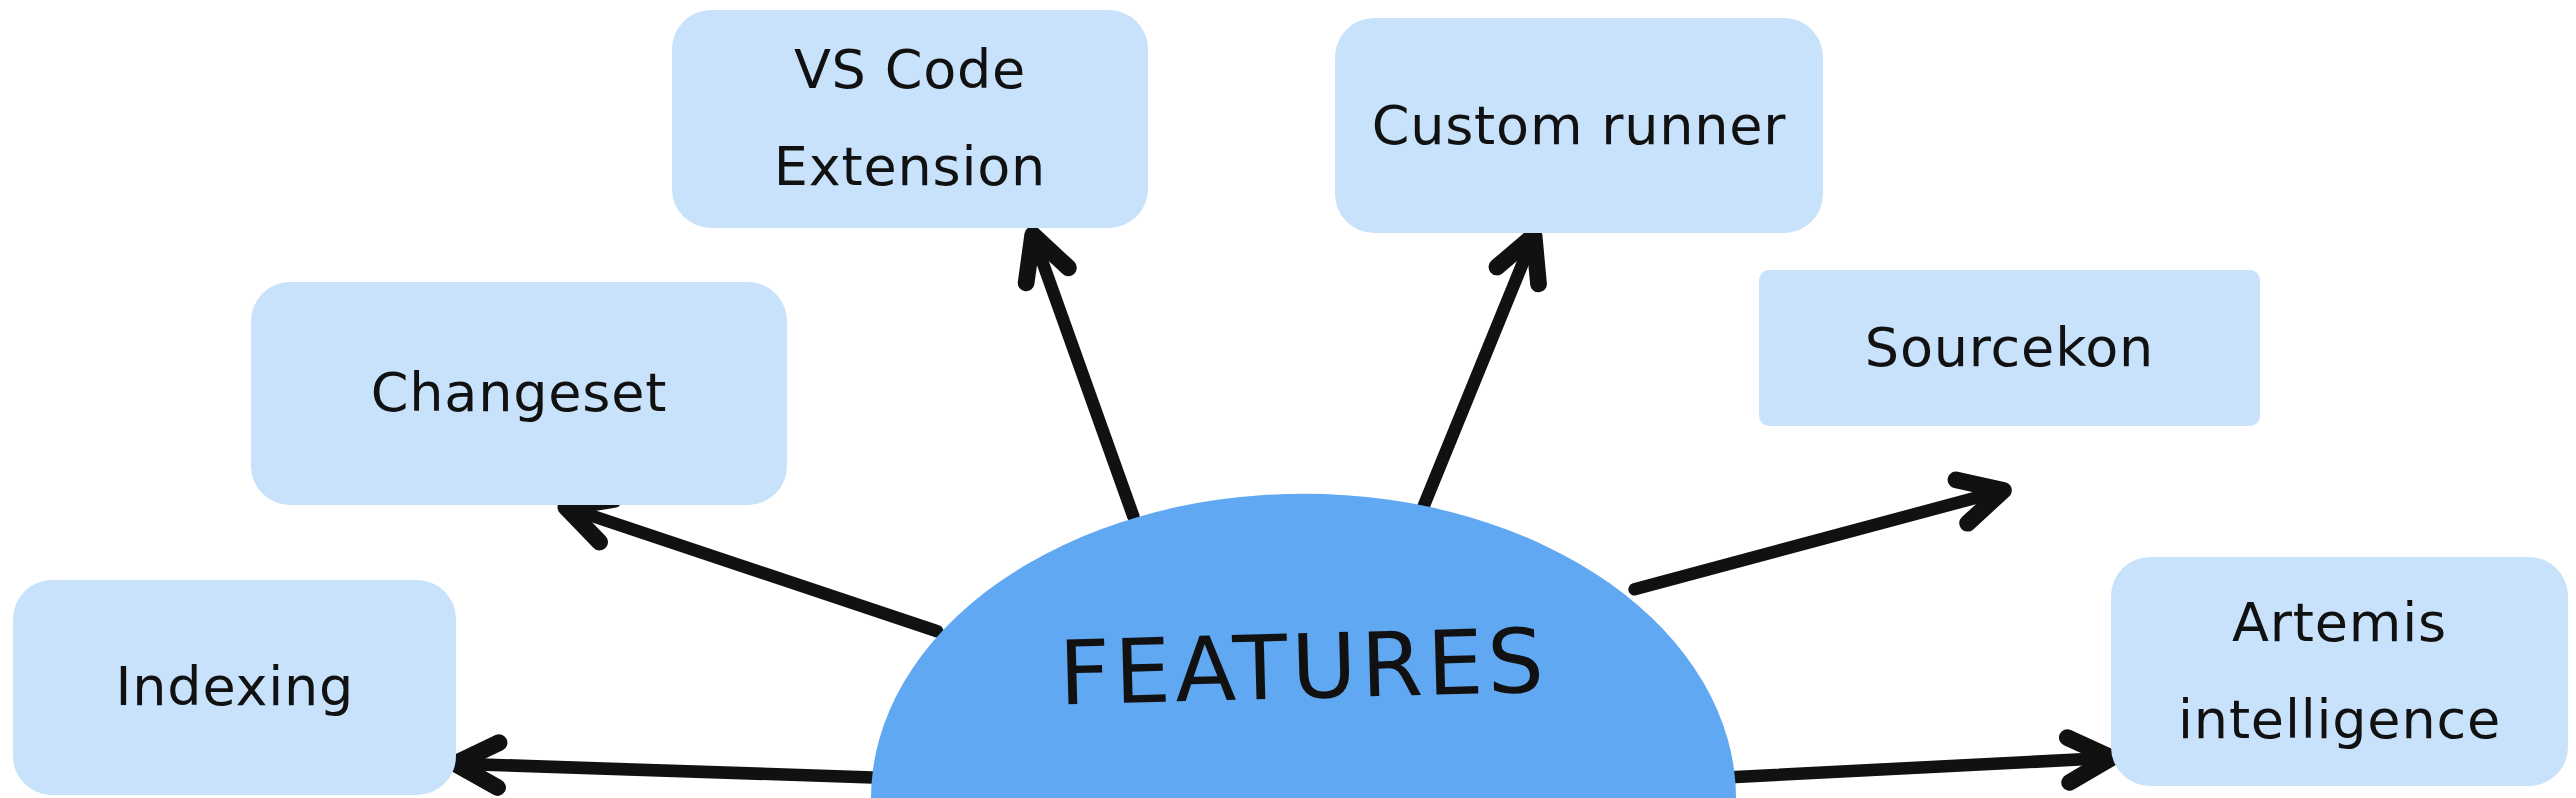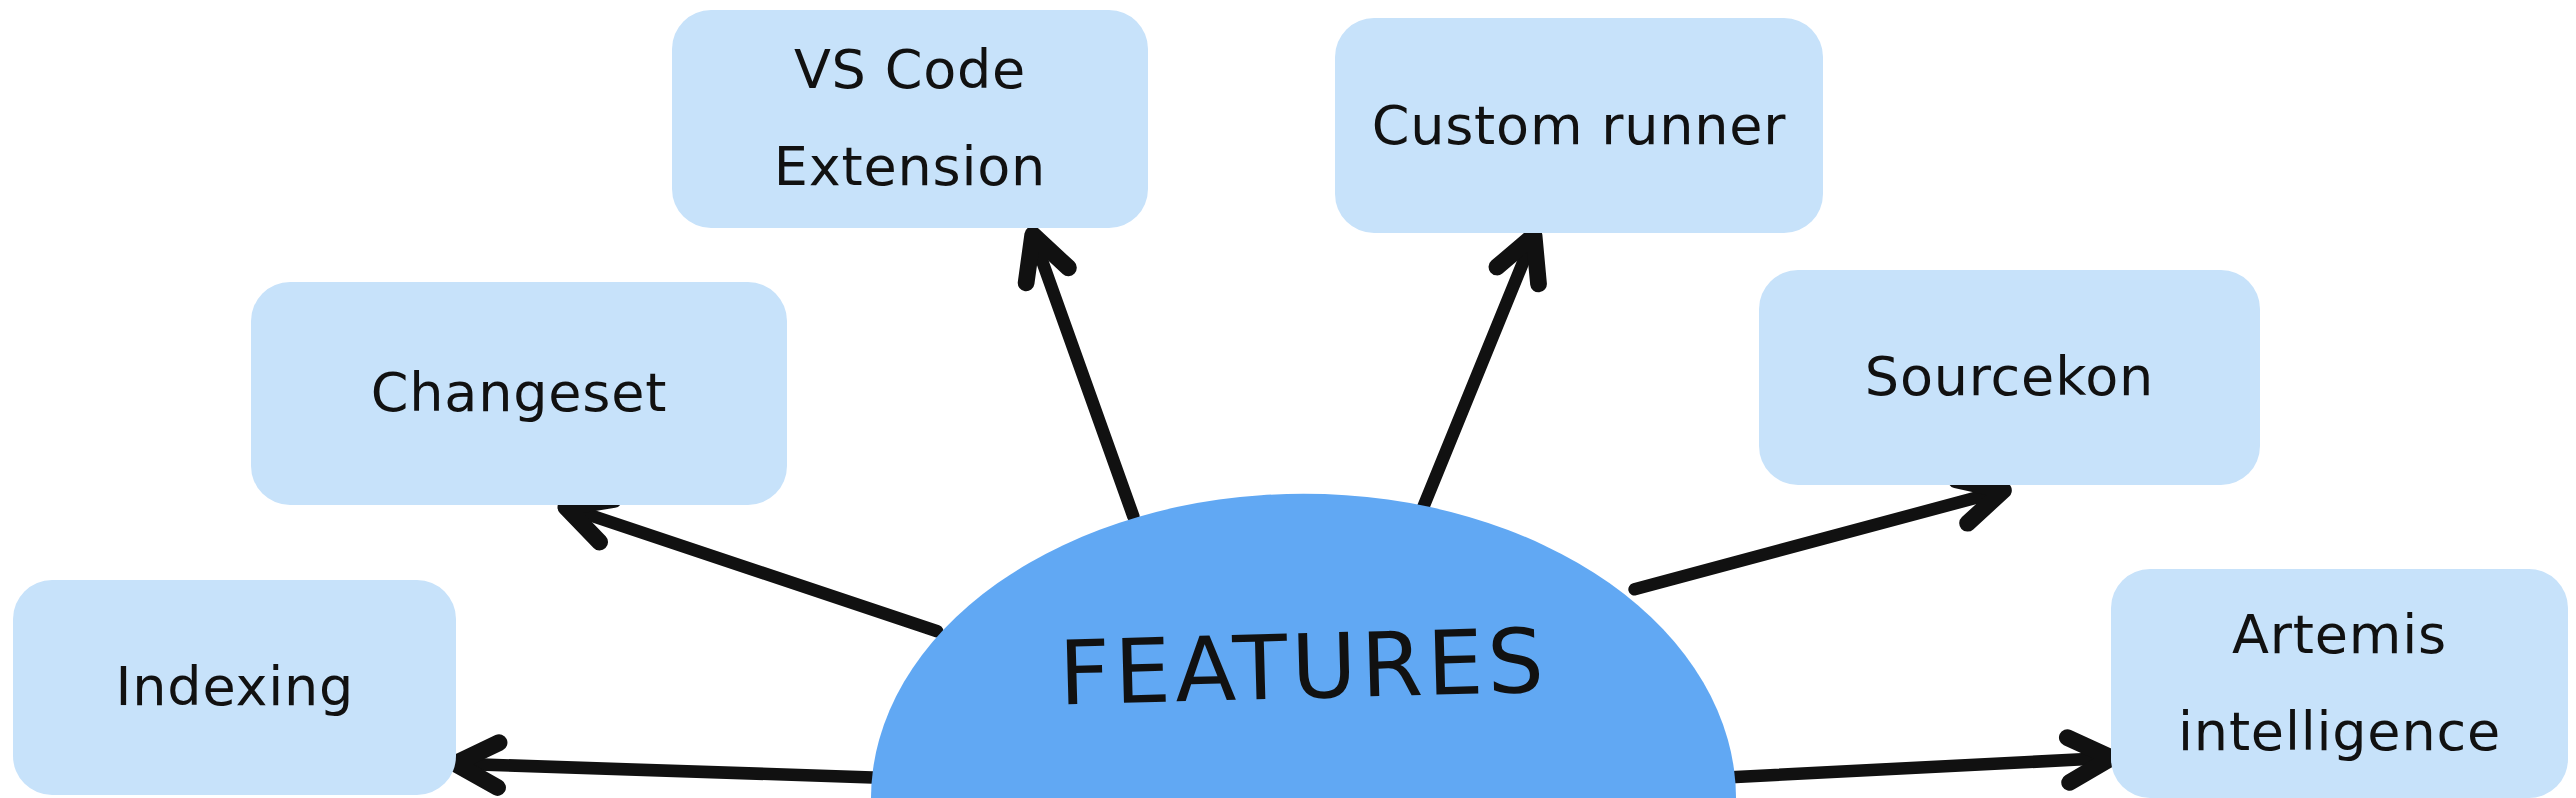--- a/index.html
+++ b/index.html
@@ -81,27 +81,27 @@
     <span>Extension</span>
   </div>
   <div class="node" style="left: 1335px; top: 18.4px; width: 488px; height: 215px;">
     <span>Custom runner</span>
 
   </div>
   <div class="node" style="left: 251px; top: 282px; width: 536px; height: 223px; text-align: center;">
     <span>Changeset</span>
 
   </div>
-  <div class="node" style="left: 1759px; top: 270px; width: 501px; height: 215px;">
+  <div class="node" style="left: 1759px; top: 270px; width: 501px; height: 156px; border-radius: 10px;">
     <span>Sourcekon</span>
 
   </div>
   <div class="node" style="left: 13.4px; top: 572px; width: 443px; height: 215px; margin-top: 8px;">
     <span>Indexing</span>
 
   </div>
-  <div class="node" style="left: 2111px; top: 569px; width: 457px; height: 229px;">
+  <div class="node" style="left: 2111px; top: 557px; width: 457px; height: 229px;">
     <span>Artemis</span>
     <span>intelligence</span>
   </div>
 
 </div>
 
 
 </body></html>

